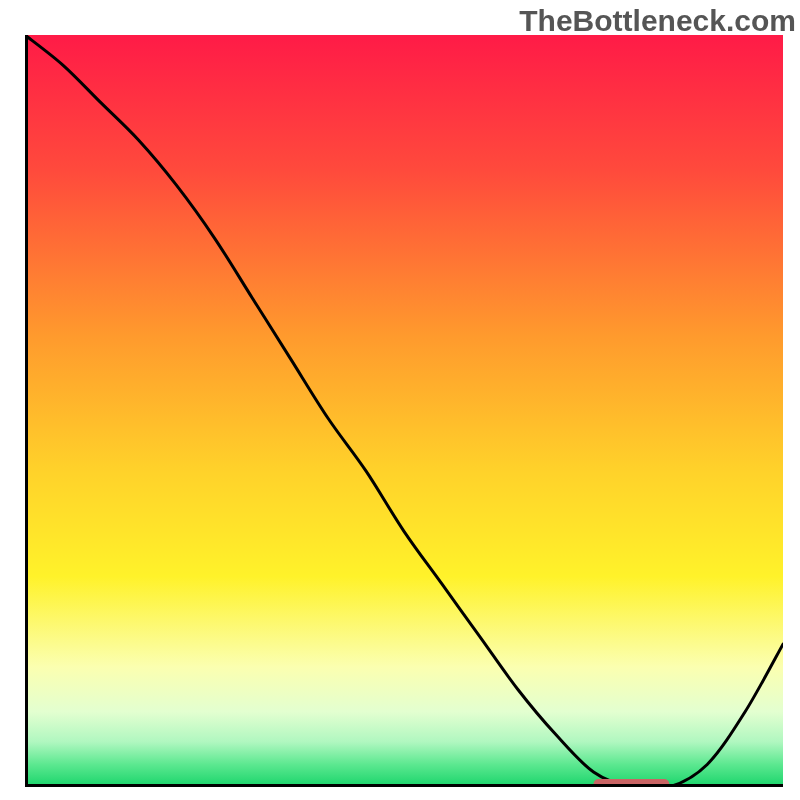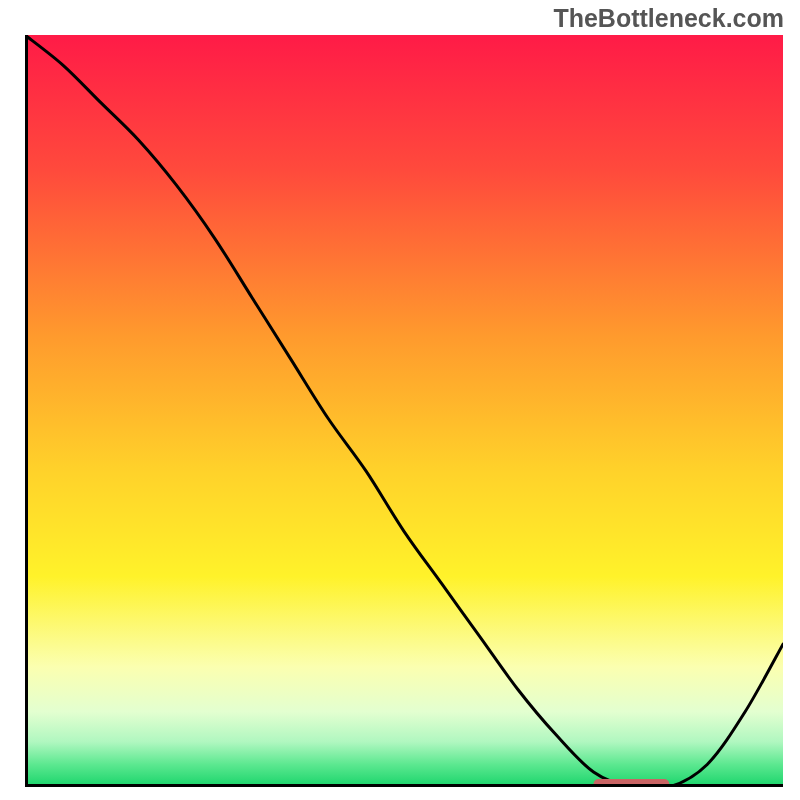--- a/index.html
+++ b/index.html
@@ -13,22 +13,22 @@
   }
   .frame {
     position: relative;
     width: 800px;
     height: 800px;
     box-sizing: border-box;
   }
   .watermark {
     position: absolute;
     top: 4px;
-    right: 16px;
-    font-size: 25px;
+    right: 4px;
+    font-size: 30px;
     font-weight: bold;
     color: #555555;
     z-index: 4;
   }
   .chart-area {
     position: absolute;
     left: 25px;
     top: 35px;
     width: 758px;
     height: 752px;

